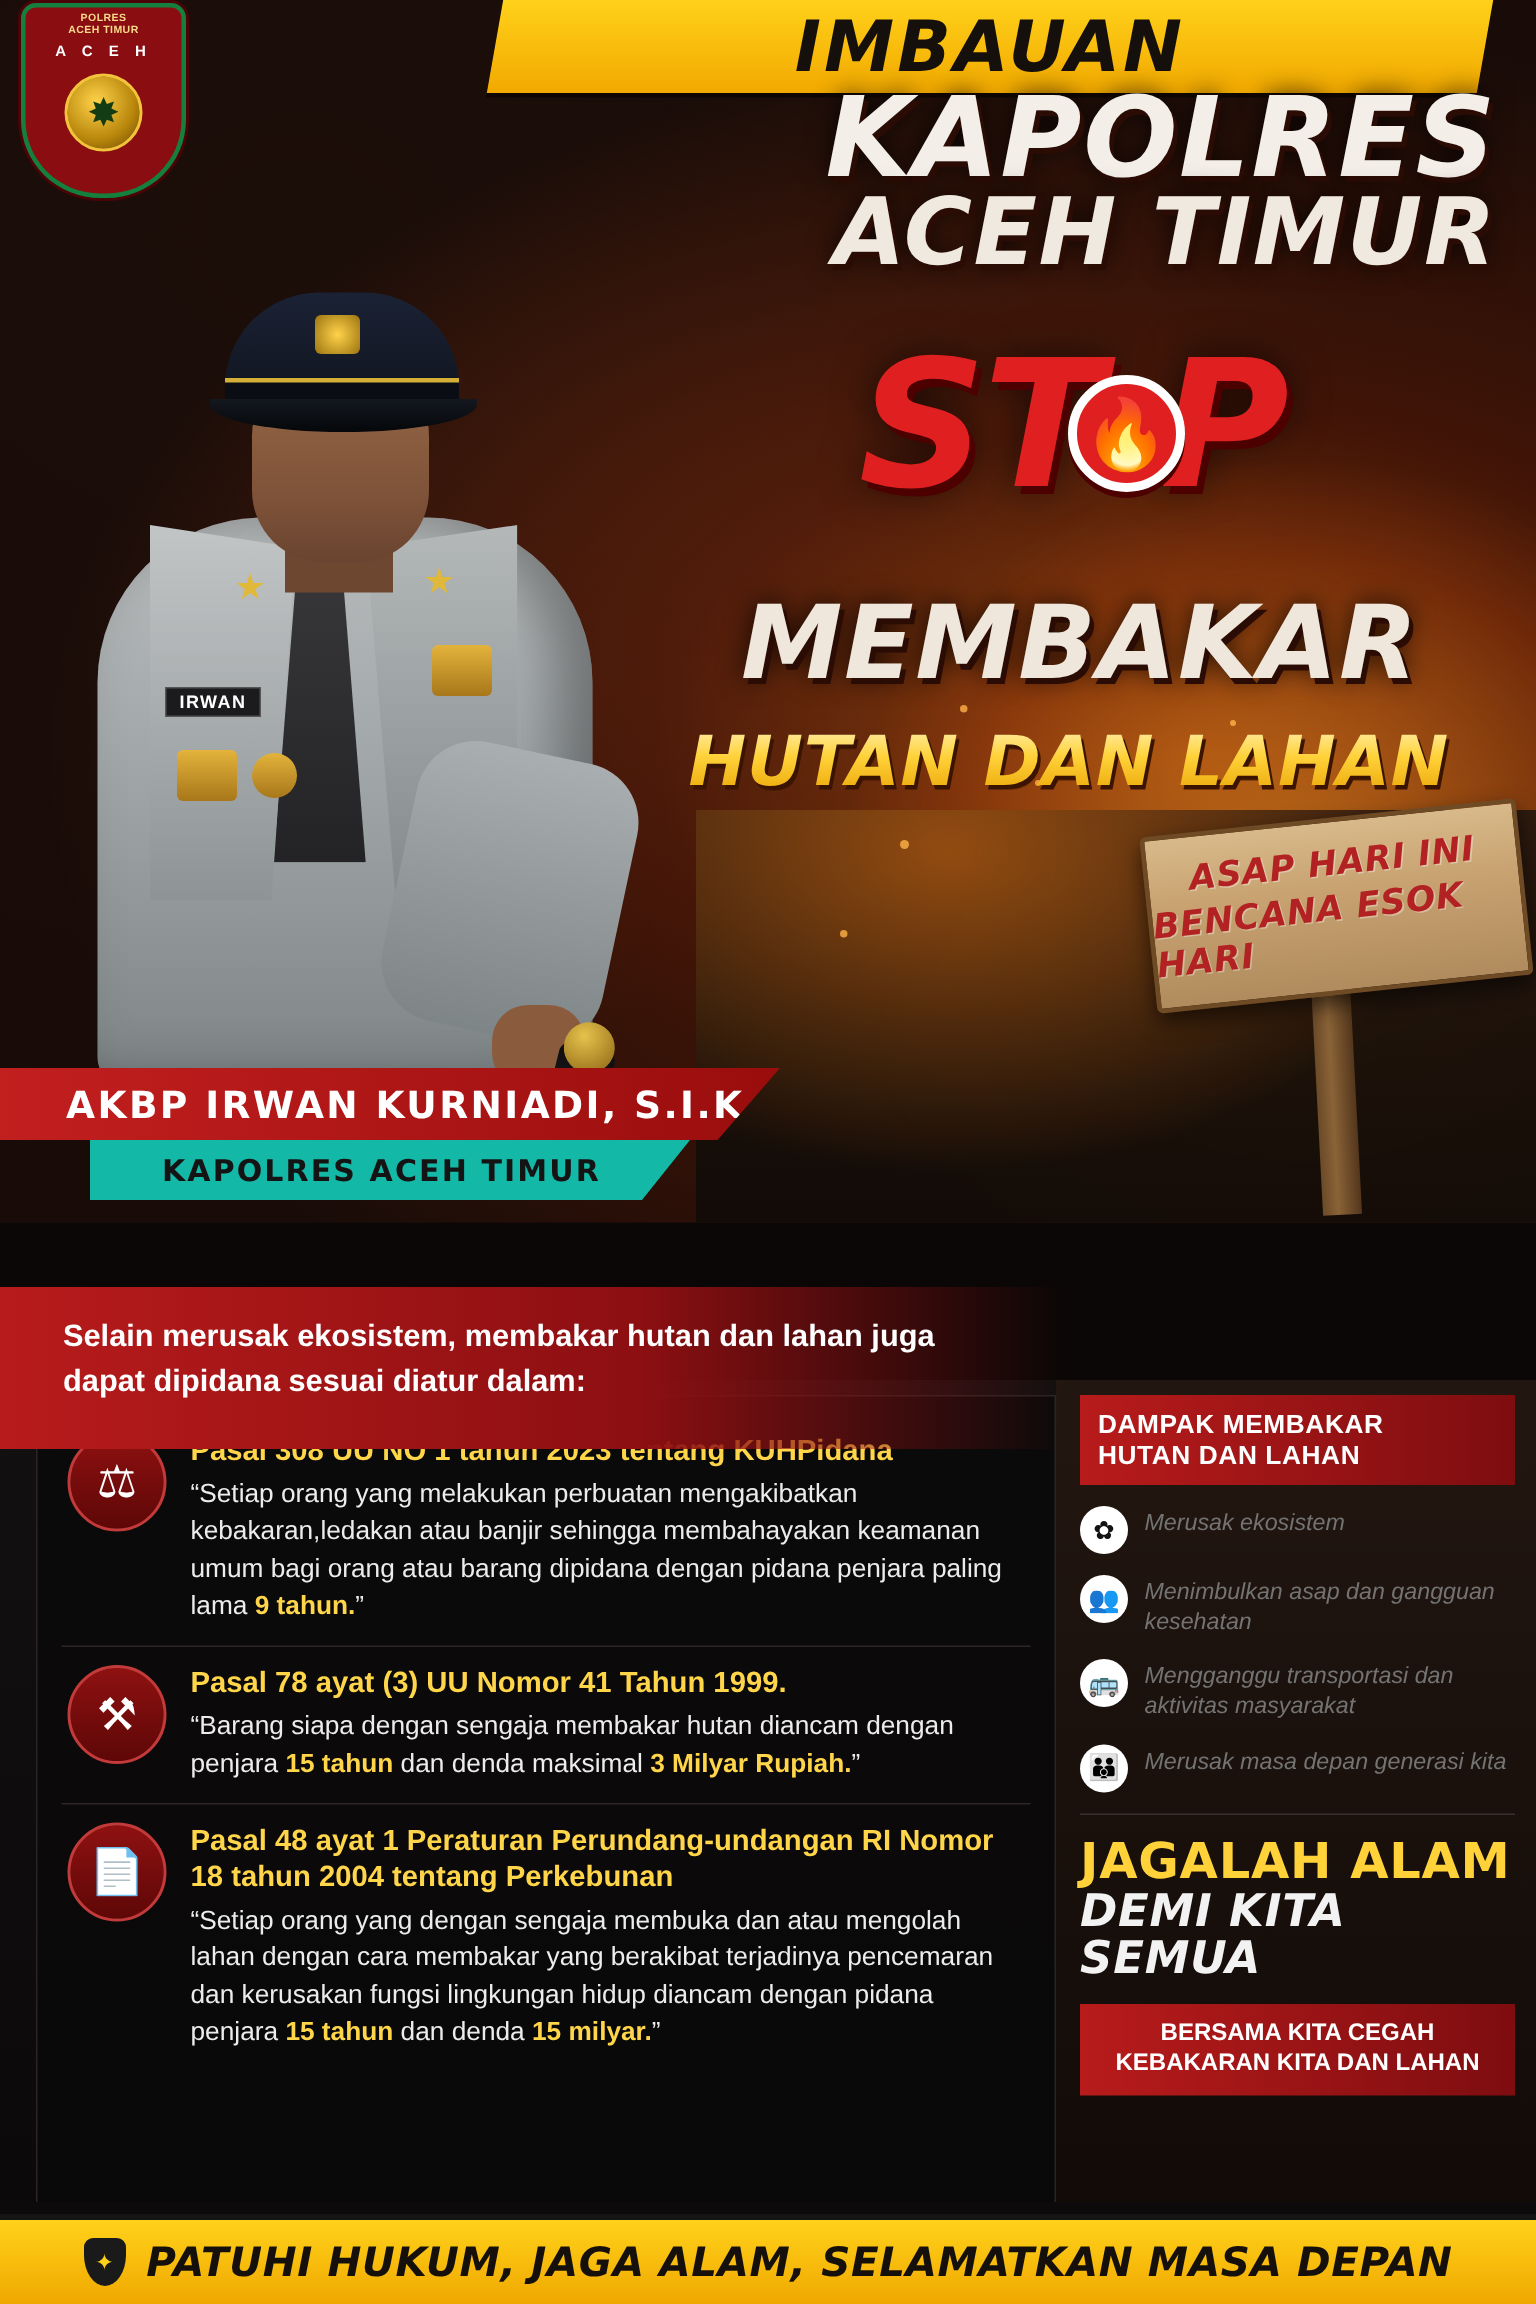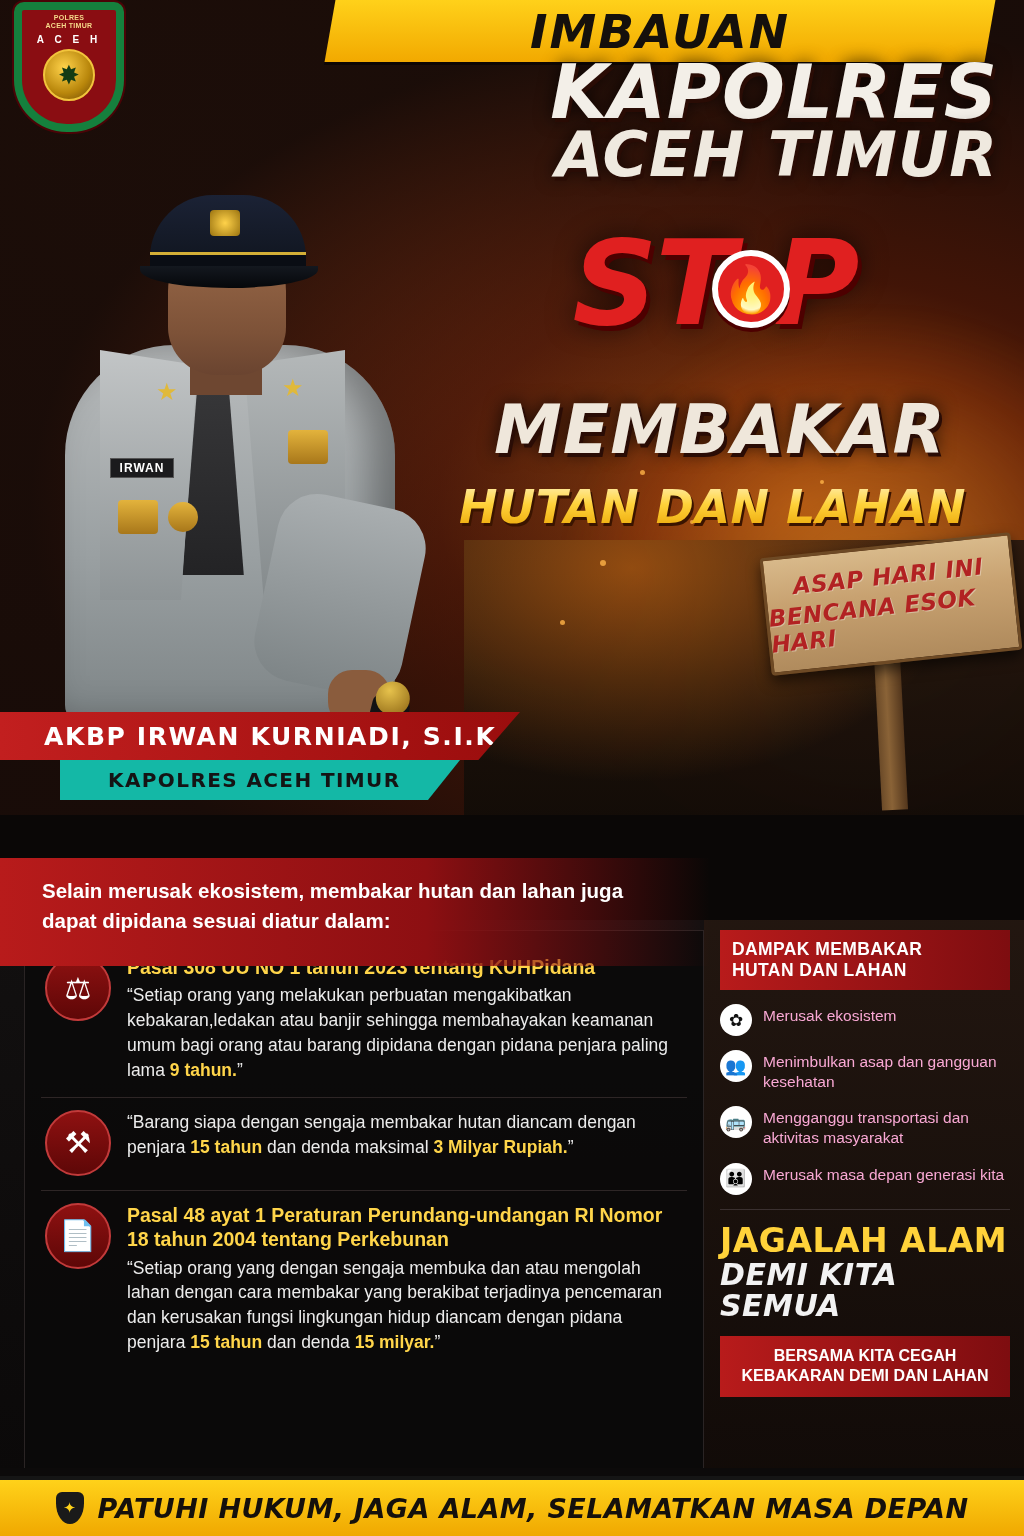--- a/index.html
+++ b/index.html
@@ -36,21 +36,21 @@
   }
 
   
   .logo{
     position:absolute; left:6px; top:2px; width:126px; height:152px; z-index:30;
     display:flex; flex-direction:column; align-items:center;
   }
   .logo-shield{
     width:110px; height:130px; position:relative;
     background:#8a0d12;
-    border:8px solid #15803d;
+    border:3px solid #15803d;
     border-radius:10px 10px 48% 48%/10px 10px 40% 40%;
     box-shadow:0 0 0 2px #4a0407;
     display:flex; align-items:center; justify-content:center;
   }
   .logo-top-text{
     position:absolute; top:4px; left:0; right:0; text-align:center;
     font-size:7px; font-weight:bold; color:#f6d98a; letter-spacing:.3px; line-height:1.1;
   }
   .logo-aceh{
     position:absolute; top:24px; left:0; right:0; text-align:center;
@@ -309,21 +309,21 @@
   .rp-head div{
     color:#fff; font-size:17.5px; font-weight:bold; letter-spacing:.4px; line-height:1.2;
   }
   .rp-list{ margin-top:14px; }
   .rp-item{ display:flex; gap:11px; align-items:flex-start; margin-bottom:14px; }
   .rp-ico{
     flex:0 0 auto; width:32px; height:32px; border-radius:50%;
     background:#fff; display:flex; align-items:center; justify-content:center;
     color:#121212; font-size:17px;
   }
-  .rp-txt{ color:#f9a8d4; font-size:15.5px; line-height:1.3; padding-top:2px; }
+  .rp-txt{ color:#737373; font-size:15.5px; line-height:1.3; padding-top:2px;font-style:italic; }
   .rp-div{ height:1px; background:#3a3030; margin:10px 0 14px 0; }
   .jagalah{
     font-family:"DejaVu Sans", sans-serif;
     font-size:33px; font-weight:bold; color:#ffd23a;
     letter-spacing:.5px; line-height:1;
   }
   .demikita{
     font-family:"DejaVu Sans", sans-serif;
     font-size:30px; font-weight:bold; font-style:italic; color:#f2f2f2;
     letter-spacing:.5px; line-height:1.05; margin-top:2px;
@@ -438,20 +438,21 @@
       <div class="law-ico">⚖</div>
       <div class="law-body">
         <div class="law-title">Pasal 308 UU NO 1 tahun 2023 tentang KUHPidana</div>
         <div class="law-text"><span>“Setiap orang yang melakukan perbuatan mengakibatkan kebakaran,ledakan atau banjir sehingga membahayakan keamanan umum bagi orang atau barang dipidana dengan pidana penjara paling lama </span><span class="hi">9 tahun.</span><span>”</span></div>
       </div>
     </div>
 
     <div class="law">
       <div class="law-ico">⚒</div>
       <div class="law-body">
+        <div class="law-title">Pasal 78 ayat (3) UU Nomor 41 Tahun 1999.</div>
         <div class="law-text"><span>“Barang siapa dengan sengaja membakar hutan diancam dengan penjara </span><span class="hi">15 tahun</span><span> dan denda maksimal </span><span class="hi">3 Milyar Rupiah.</span><span>”</span></div>
       </div>
     </div>
 
     <div class="law">
       <div class="law-ico">📄</div>
       <div class="law-body">
         <div class="law-title">Pasal 48 ayat 1 Peraturan Perundang-undangan RI Nomor 18 tahun 2004 tentang Perkebunan</div>
         <div class="law-text"><span>“Setiap orang yang dengan sengaja membuka dan atau mengolah lahan dengan cara membakar yang berakibat terjadinya pencemaran dan kerusakan fungsi lingkungan hidup diancam dengan pidana penjara </span><span class="hi">15 tahun</span><span> dan denda </span><span class="hi">15 milyar.</span><span>”</span></div>
       </div>
@@ -484,21 +485,21 @@
       </div>
     </div>
 
     <div class="rp-div"></div>
 
     <div class="jagalah">JAGALAH ALAM</div>
     <div class="demikita">DEMI KITA SEMUA</div>
 
     <div class="rp-cta">
       <div>BERSAMA KITA CEGAH</div>
-      <div>KEBAKARAN DEMI DAN LAHAN</div>
+      <div>KEBAKARAN KITA DAN LAHAN</div>
     </div>
   </div>
 
   <div class="footerstrip"></div>
   <div class="footer">
     <div class="shield">✦</div>
     <span>PATUHI HUKUM, JAGA ALAM, SELAMATKAN MASA DEPAN</span>
   </div>
 
 </div>

